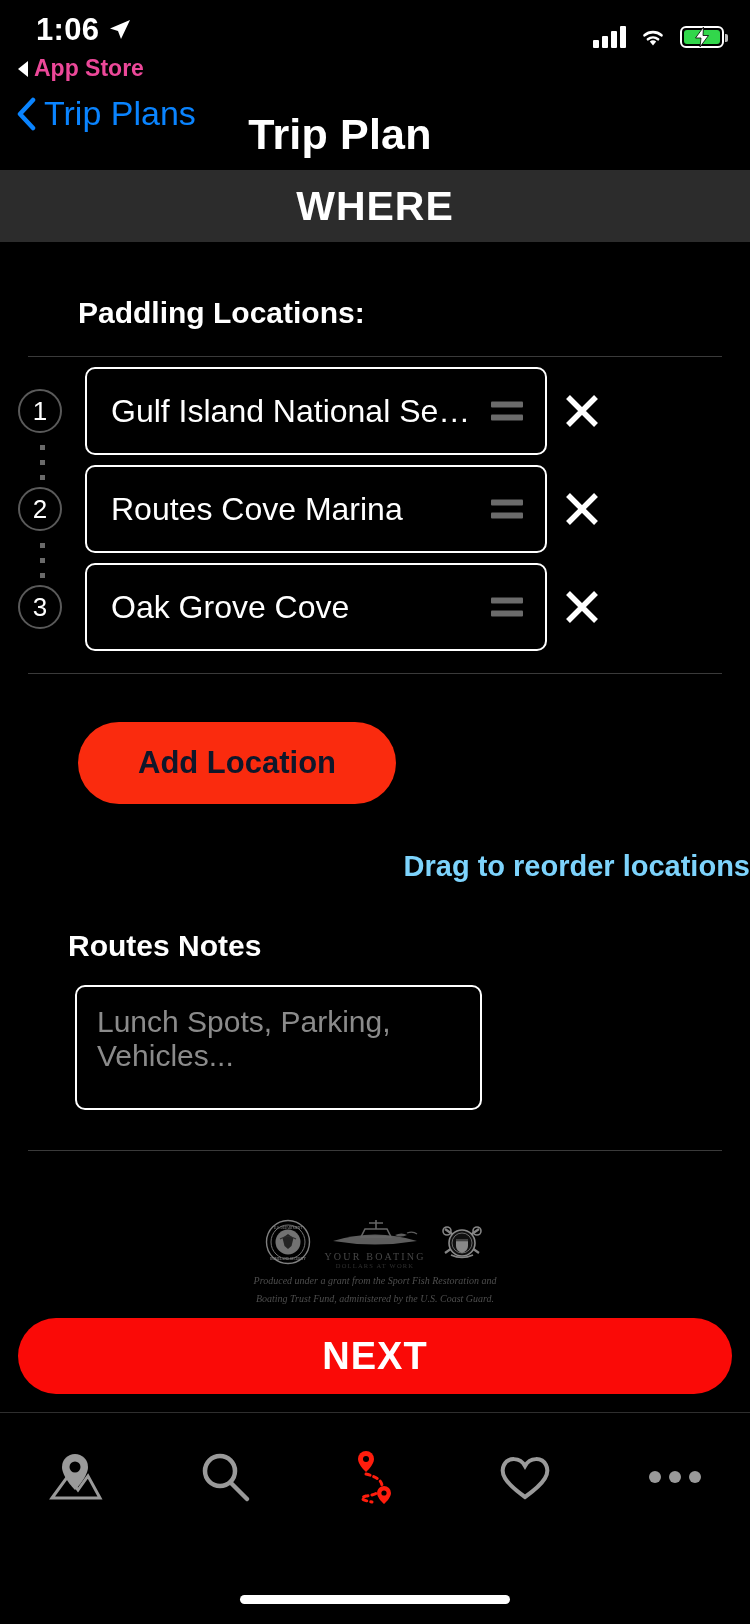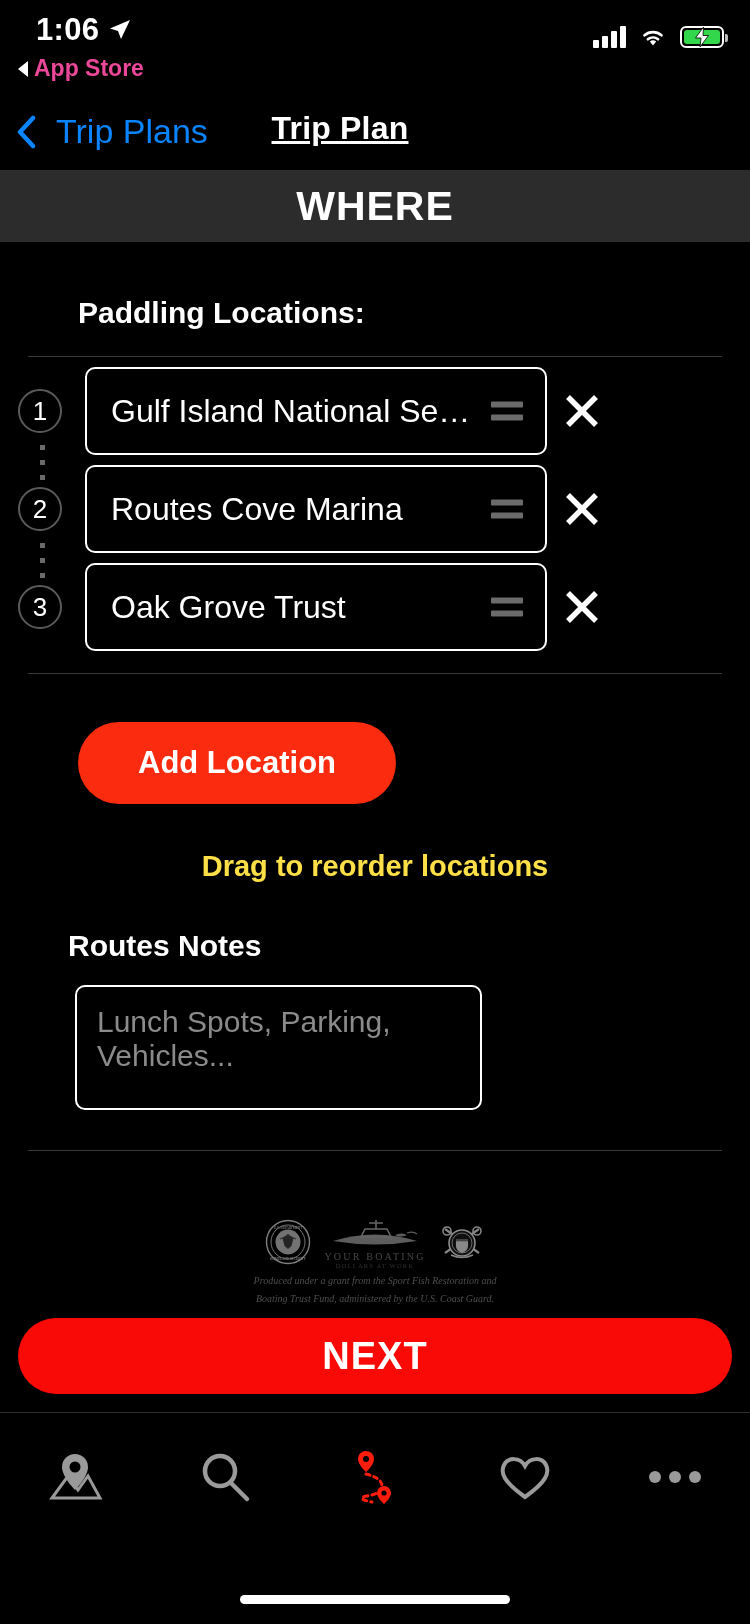--- a/index.html
+++ b/index.html
@@ -38,28 +38,28 @@
     width:44px;height:22px;border:2px solid #fff;border-radius:6px;
     position:relative; padding:2px;
   }
   .batt:after{content:"";position:absolute;right:-6px;top:6px;width:3px;height:8px;background:#bbb;border-radius:0 2px 2px 0;}
   .batt span{display:block;width:100%;height:100%;background:#32D74B;border-radius:3px;}
   .bolt{position:absolute;left:50%;top:50%;transform:translate(-50%,-50%);}
 
   
   .navbar { position:absolute; top:92px; left:0; width:750px; height:78px; }
   .nav-back {
-    position:absolute; left:16px; top:20px;
-    display:flex; align-items:center; gap:20px;
+    position:absolute; left:16px; top:2px;
+    display:flex; align-items:center; gap:8px;
     color:#0A84FF; font-size:34px; font-weight:400;
   }
   .chev { width:20px; height:34px; }
   .nav-title {
     position:absolute; left:0; top:18px; width:680px; text-align:center;
-    color:#fff; font-size:32px; font-weight:700; letter-spacing:0.2px;text-decoration:underline;
+    color:#fff; font-size:43px; font-weight:700; letter-spacing:0.2px;
   }
 
   
   .where {
     position:absolute; top:170px; left:0; width:750px; height:72px;
     background:#2c2c2c; display:flex; align-items:center; justify-content:center;
   }
   .where span { color:#fff; font-size:41px; font-weight:700; letter-spacing:1px; }
 
   
@@ -98,26 +98,26 @@
   }
   .dots-conn {
     position:absolute; left:40px; width:5px;
     display:flex; flex-direction:column; align-items:center; gap:10px;
   }
   .dots-conn i { display:block; width:5px; height:5px; background:#6a6a6a; }
 
   
   .add-wrap { padding:48px 0 0 78px; }
   .add-btn {
-    display:inline-block; background:#FA2B0E; color:#ffffff;
+    display:inline-block; background:#FA2B0E; color:#0f172a;
     font-size:31px; font-weight:700; border:none;
     padding:0 60px; height:82px; line-height:82px; border-radius:41px;
   }
   .hint {
-    text-align:center; color:#fde047; font-size:29px; font-weight:700;
+    text-align:right; color:#7dd3fc; font-size:29px; font-weight:700;
     margin-top:46px;
   }
 
   
   .notes-label { margin:46px 0 0 68px; color:#fff; font-size:30px; font-weight:700; }
   .notes-box {
     margin:22px 78px 0 75px; height:125px;
     border:2px solid #fff; border-radius:10px; background:#000;
     color:#8b8b8b; font-size:30px; padding:18px 20px;
     font-family:"Liberation Sans", sans-serif; resize:none; outline:none;
@@ -258,21 +258,21 @@
         <div class="del">
           <svg width="44" height="44" viewBox="0 0 44 44">
             <path d="M8 8 L36 36 M36 8 L8 36" stroke="#fff" stroke-width="5.5" stroke-linecap="butt"></path>
           </svg>
         </div>
       </div>
 
       <div class="loc-row">
         <div class="step">3</div>
         <div class="loc-field">
-          <div class="loc-text">Oak Grove Trust</div>
+          <div class="loc-text">Oak Grove Cove</div>
           <div class="drag">
               <i></i>
               <i></i>
             </div>
         </div>
         <div class="del">
           <svg width="44" height="44" viewBox="0 0 44 44">
             <path d="M8 8 L36 36 M36 8 L8 36" stroke="#fff" stroke-width="5.5" stroke-linecap="butt"></path>
           </svg>
         </div>

